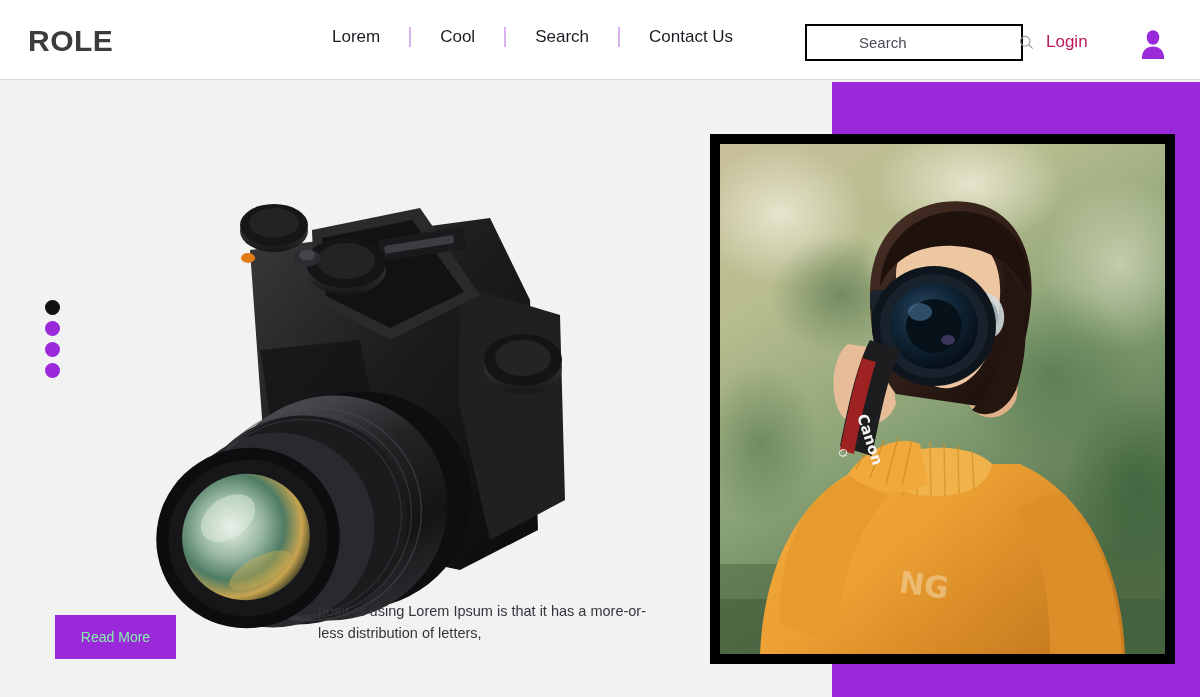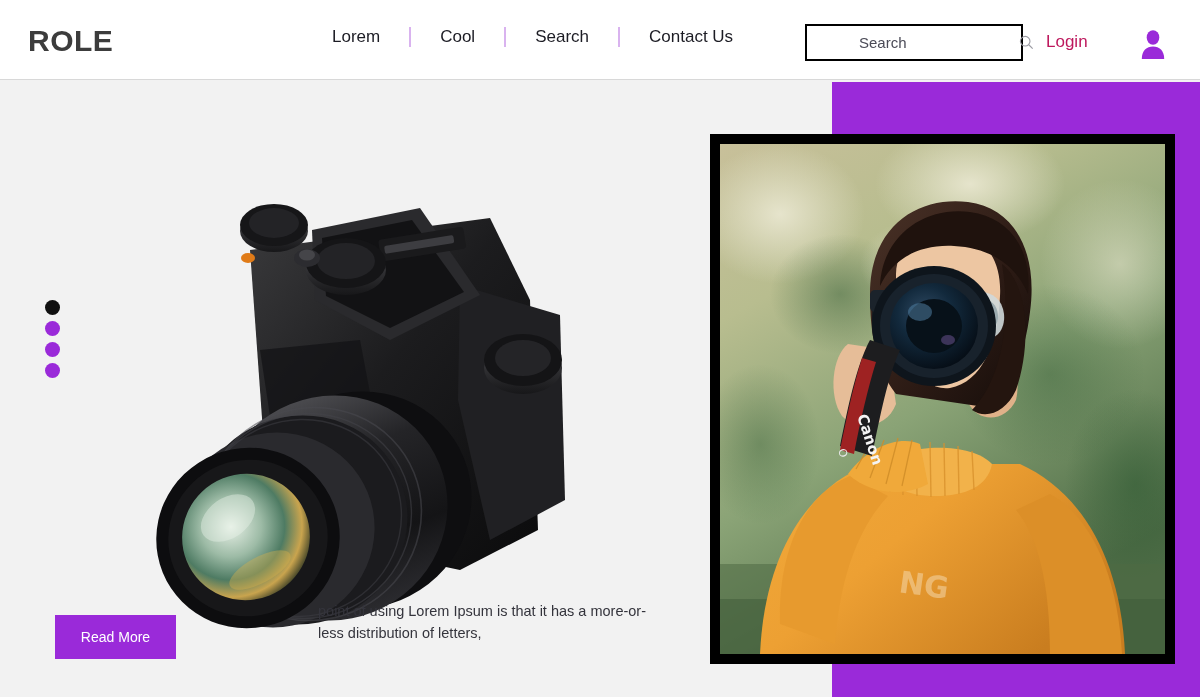--- a/index.html
+++ b/index.html
@@ -92,21 +92,21 @@
     font-size: 36px; font-weight: bold; color: #0b0b0f;
     letter-spacing: -0.5px; line-height: 1.1;
   }
   .hero-sub {
     margin-top: 32px; font-size: 14.5px; color: #34343c;
     line-height: 1.55; max-width: 340px;
   }
   .read-more {
     position: absolute; left: 55px; top: 535px;
     width: 121px; height: 44px;
-    background: #9a2ad9; color: #ffffff;
+    background: #9a2ad9; color: #86efac;
     border: none; cursor: pointer;
     font-family: "Liberation Sans", sans-serif;
     font-size: 14px; z-index: 25;
   }
 
   
   .photo-frame {
     position: absolute; left: 710px; top: 54px;
     width: 465px; height: 530px;
     background: #000000; padding: 10px; z-index: 10;

